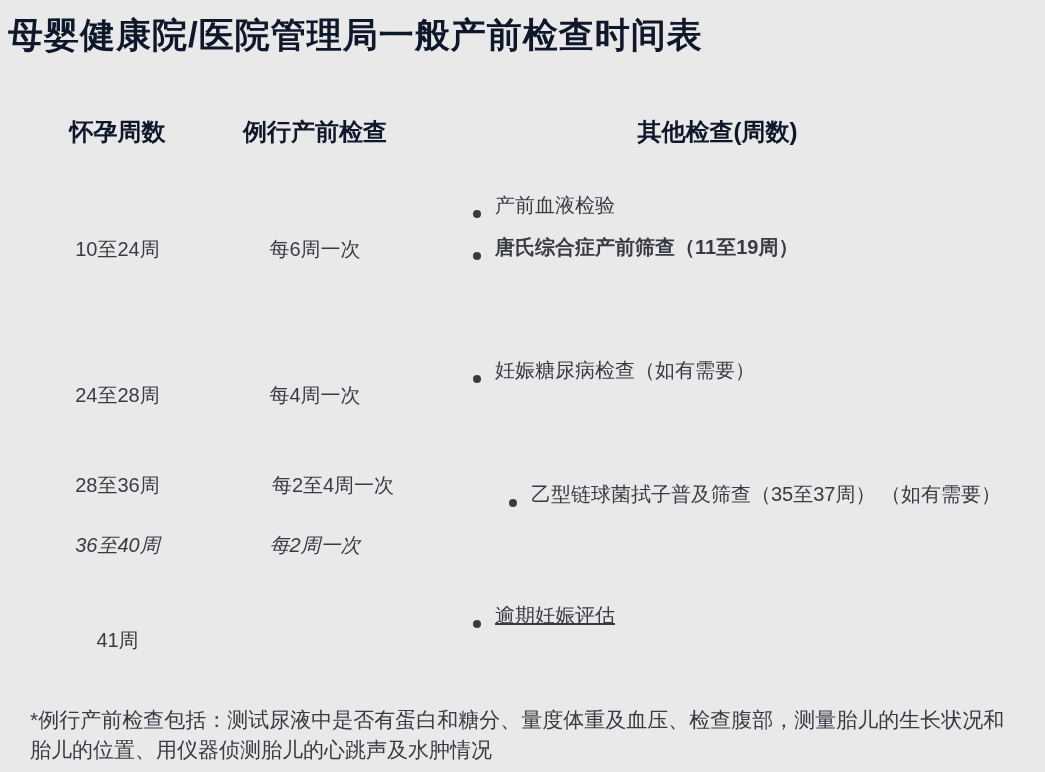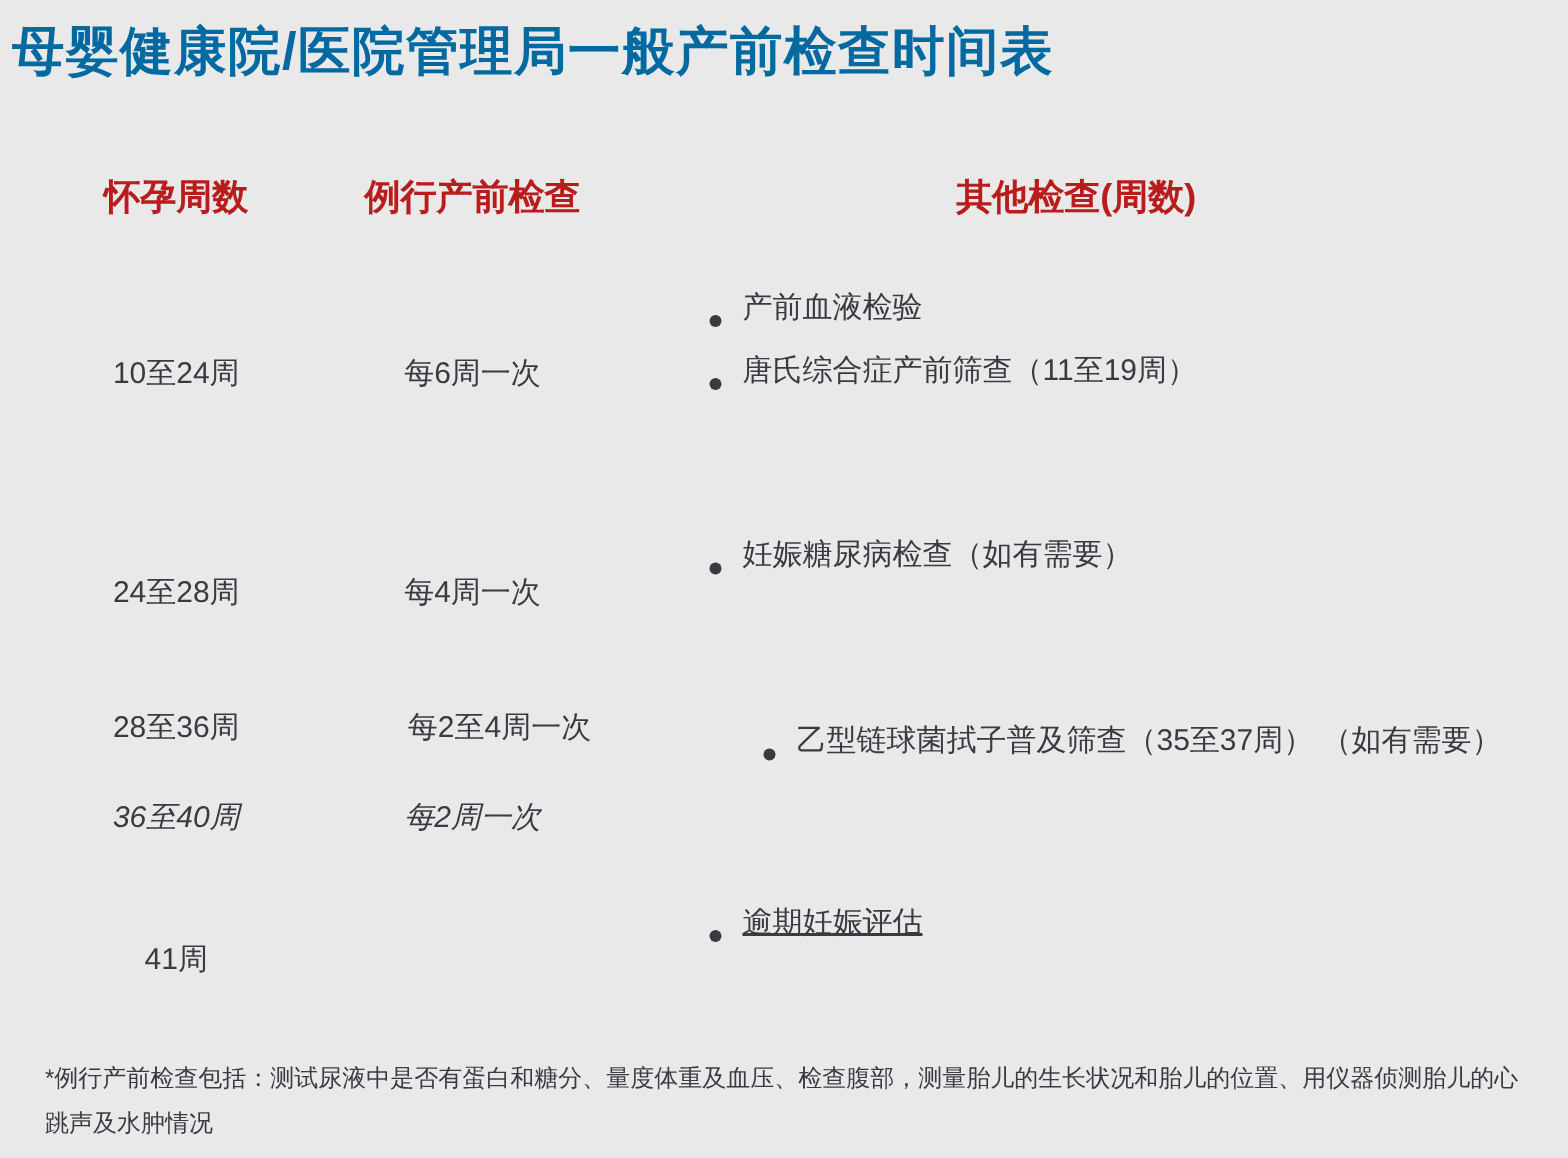--- a/index.html
+++ b/index.html
@@ -14,41 +14,41 @@
     font-family: "Liberation Sans", "DejaVu Sans", sans-serif;
     overflow: hidden;
   }
   .title {
     margin: 14px 0 0 8px;
     height: 42px;
     font-size: 35px;
     line-height: 42px;
     font-weight: 700;
     letter-spacing: 1px;
-    color: #0369a1;
+    color: #0f172a;
   }
   .schedule {
     margin-top: 56px;
     margin-left: 20px;
     width: 1000px;
   }
   .hrow, .trow {
     display: grid;
     grid-template-columns: 195px 200px 1fr;
   }
   .hrow { height: 56px; }
   .hcell {
     display: flex;
     justify-content: center;
     align-items: flex-start;
     padding-top: 7px;
     font-size: 24px;
     line-height: 26px;
     font-weight: 700;
-    color: #b91c1c;
+    color: #0f172a;
   }
   .r1 { height: 165px; }
   .r2 { height: 115px; }
   .r3 { height: 72px; gap: 18px; }
   .r4 { height: 62px; }
   .r5 { height: 100px; }
   .cell {
     display: flex;
     justify-content: center;
     align-items: flex-start;
@@ -69,34 +69,34 @@
   .r1 ul.others { padding-top: 25px; }
   .r2 ul.others { padding-top: 25px; }
   .r3 ul.others { padding-top: 34px; }
   .r5 ul.others { padding-top: 21px; text-decoration: underline; }
   ul.others li {
     display: flex;
     align-items: flex-end;
     font-size: 20px;
     line-height: 25px;
   }
-  ul.others li + li { margin-top: 17px; }
+  ul.others li + li { margin-top: 17px; font-weight: bold; }
   .dot {
     flex: 0 0 auto;
     width: 8px;
     height: 8px;
     border-radius: 50%;
     background: #3a3a43;
     margin-right: 14px;
   }
   .footnote {
     margin: 23px 0 0 0;
     padding-left: 30px;
     width: 990px;
-    font-size: 16px;
+    font-size: 21px;
     line-height: 30px;
   }
 </style>
 </head>
 <body>
 
 <h1 class="title">母婴健康院/医院管理局一般产前检查时间表</h1>
 
 <div class="schedule">
 

